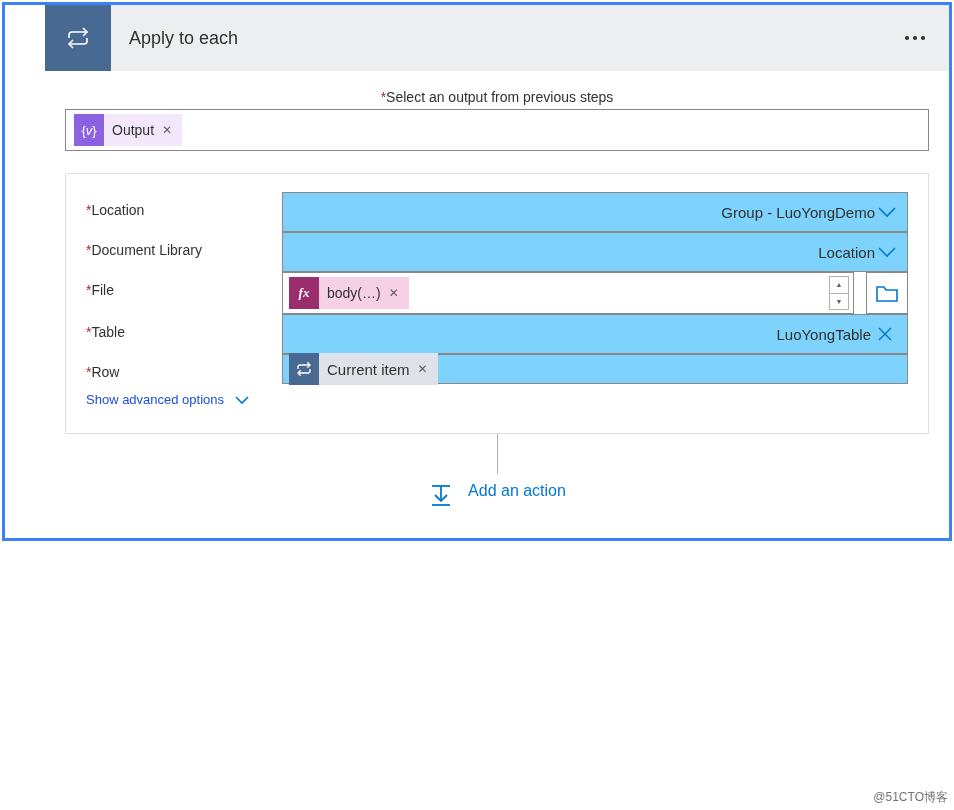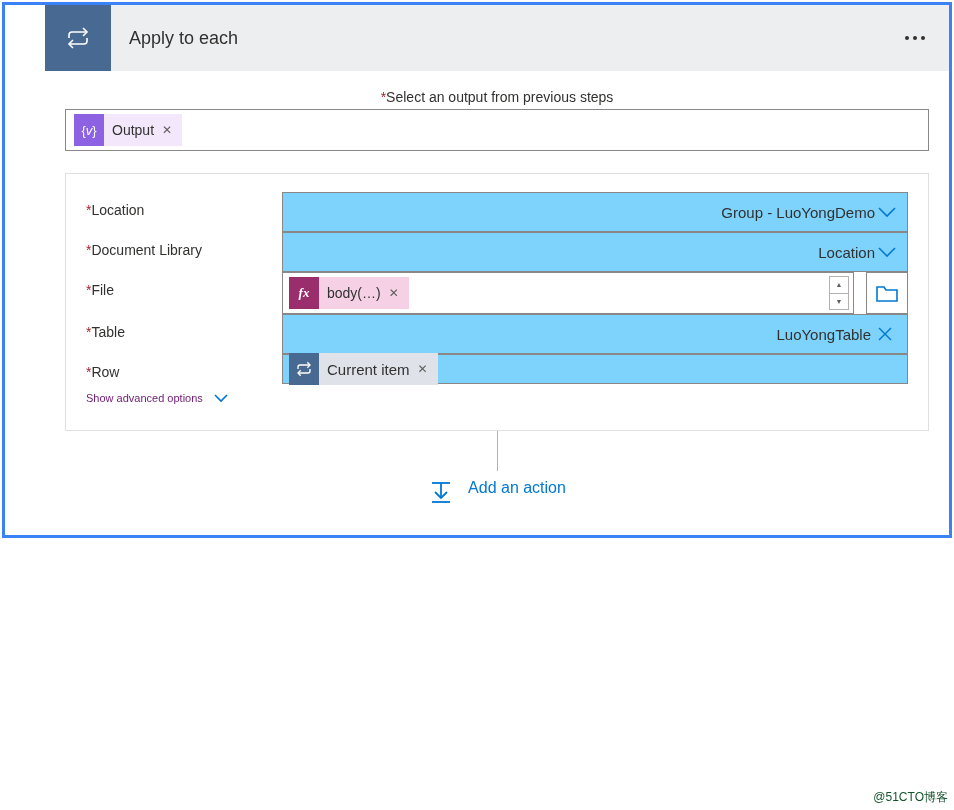--- a/index.html
+++ b/index.html
@@ -191,22 +191,22 @@
   .folder-btn {
     width: 42px;
     border: 1px solid #8a8886;
     display: flex;
     align-items: center;
     justify-content: center;
     cursor: pointer;
   }
   .token-row-box { padding: 4px 6px; height: 30px; }
   .adv-link {
-    color: #701a75;
-    font-size: 11px;
+    color: #1d4ed8;
+    font-size: 13px;
     cursor: pointer;
     display: inline-flex;
     align-items: center;
     gap: 10px;
     padding: 8px 0 24px 0;
   }
 
   .connector-line {
     width: 1px;
     height: 40px;
@@ -220,21 +220,21 @@
     gap: 14px;
     color: #0078d4;
     font-size: 16px;
     padding: 8px 0 30px 0;
     cursor: pointer;
   }
   .watermark {
     position: fixed;
     bottom: 4px;
     right: 6px;
-    color: #14532d;
+    color: #737373;
     font-size: 12px;
   }
 </style>
 </head>
 <body>
 
 <div class="outer-card">
   <div class="outer-header">
     <div class="icon-box">
       <svg width="24" height="24" viewBox="0 0 24 24" fill="none" stroke="#fff" stroke-width="1.6">

